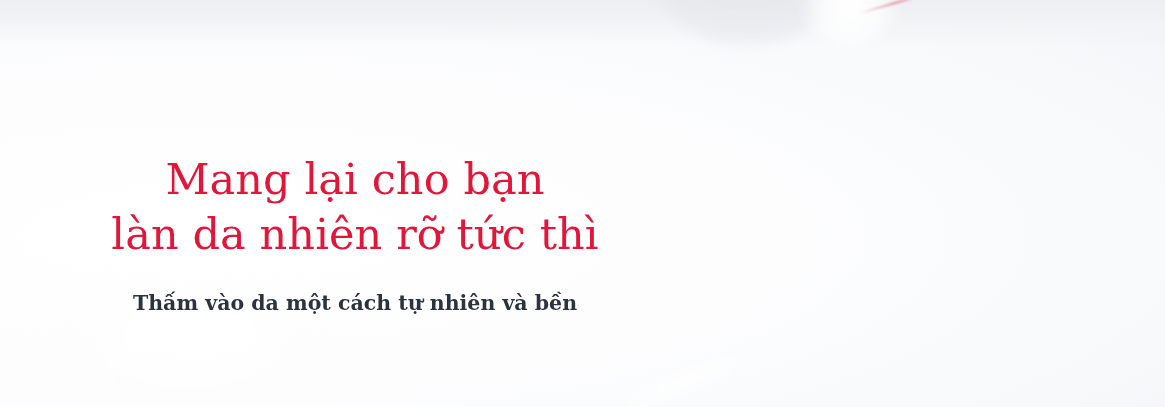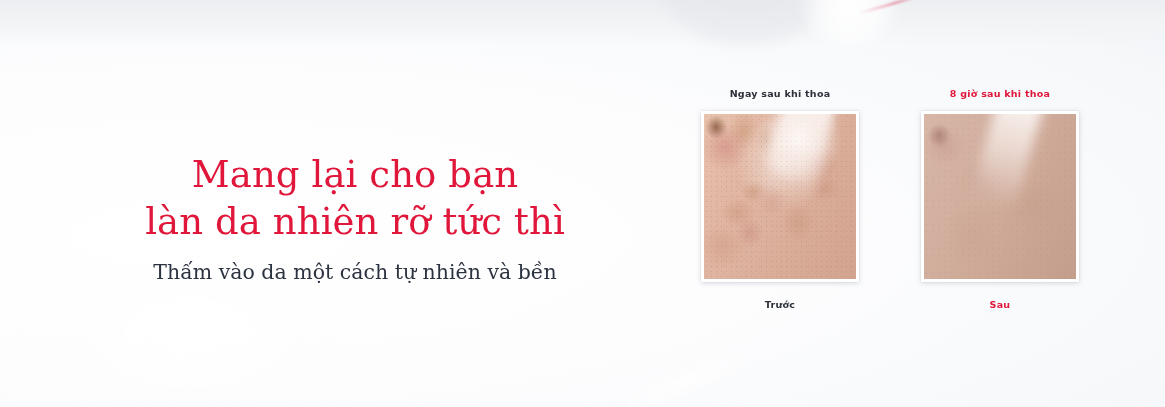--- a/index.html
+++ b/index.html
@@ -99,31 +99,31 @@
     position: absolute;
     left: 60px;
     top: 152px;
     width: 590px;
     text-align: center;
   }
   .headline {
     margin: 0;
     font-family: "DejaVu Serif", "Liberation Serif", serif;
     font-weight: 400;
-    font-size: 37px;
+    font-size: 43px;
     line-height: 1.27;
     letter-spacing: .1px;
     color: #e0173a;
     white-space: nowrap;
   }
   .headline .line { display: block; }
   .subcopy {
-    margin: 10px 0 0 0;
+    margin: 26px 0 0 0;
     font-family: "DejaVu Serif", "Liberation Serif", serif;
-    font-weight: 400;
+    font-weight: 700;
     font-size: 20.5px;
     line-height: 1.58;
     color: #2c3340;
   }
   .subcopy .line { display: block; }
   .footnote-mark {
     font-size: 10px;
     vertical-align: super;
     line-height: 0;
     color: #2c3340;
@@ -270,32 +270,13 @@
   <div class="copy">
     <h1 class="headline">
       <span class="line">Mang lại cho bạn</span>
       <span class="line">làn da nhiên rỡ tức thì</span>
     </h1>
     <p class="subcopy">
       <span class="line">Thấm vào da một cách tự nhiên và bền</span>
     </p>
   </div>
 
-  <div class="compare">
-
-    <div class="compare-item">
-      <div class="compare-toplabel">Ngay sau khi thoa</div>
-      <div class="photo-frame">
-        <div class="photo before"></div>
-      </div>
-      <div class="compare-caption">Trước</div>
-    </div>
-
-    <div class="compare-item">
-      <div class="compare-toplabel accent">8 giờ sau khi thoa</div>
-      <div class="photo-frame">
-        <div class="photo after"></div>
-      </div>
-      <div class="compare-caption accent">Sau</div>
-    </div>
-
-  </div>
 </div>
 
 </body></html>

